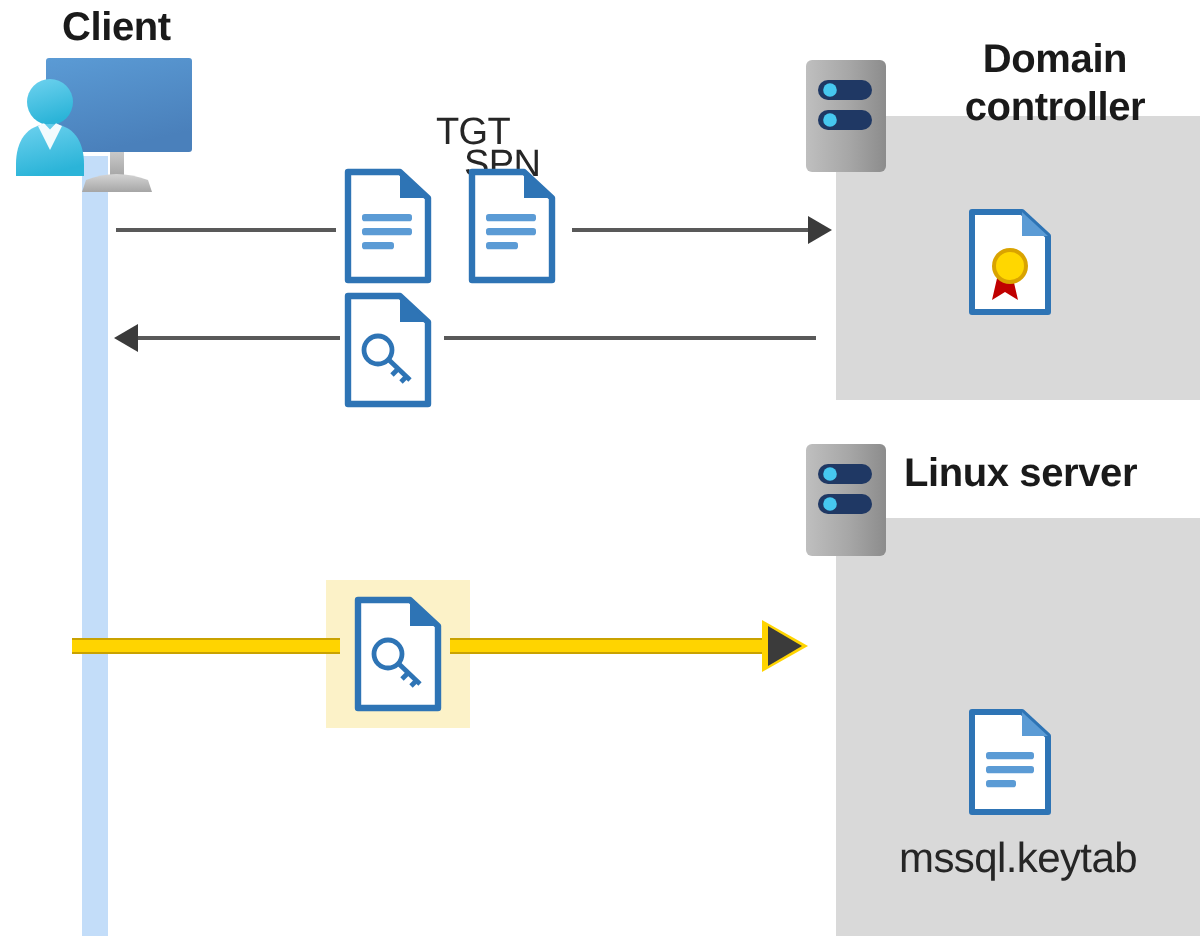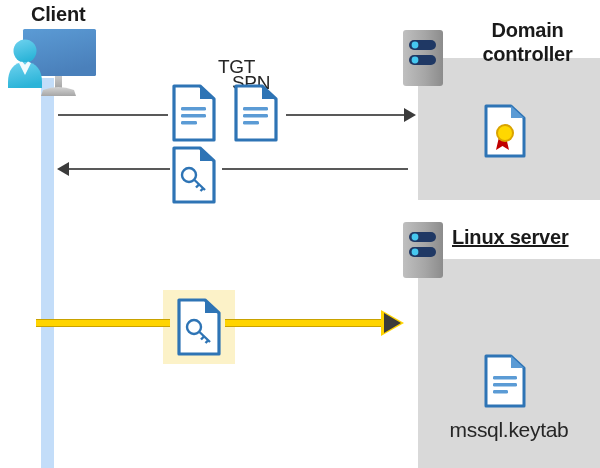--- a/index.html
+++ b/index.html
@@ -15,21 +15,21 @@
   #dc-panel{left:418px;top:58px;width:182px;height:142px;}
   #linux-panel{left:418px;top:259px;width:182px;height:209px;}
 
   
   .title{
     position:absolute;font-weight:bold;color:#1a1a1a;
     font-size:20px;line-height:24px;letter-spacing:-0.2px;
   }
   #client-title{left:31px;top:2px;}
   #dc-title{left:455px;top:18px;width:145px;text-align:center;}
-  #linux-title{left:452px;top:225px;text-decoration:underline;}
+  #linux-title{left:452px;top:225px;}
 
   
   #lifeline{position:absolute;left:41px;top:78px;width:13px;height:390px;background:#c3ddf9;}
 
   
   #client-icon{position:absolute;left:8px;top:28px;width:96px;height:70px;}
 
   
   .rack{position:absolute;width:40px;height:56px;}
   #dc-rack{left:403px;top:30px;}

